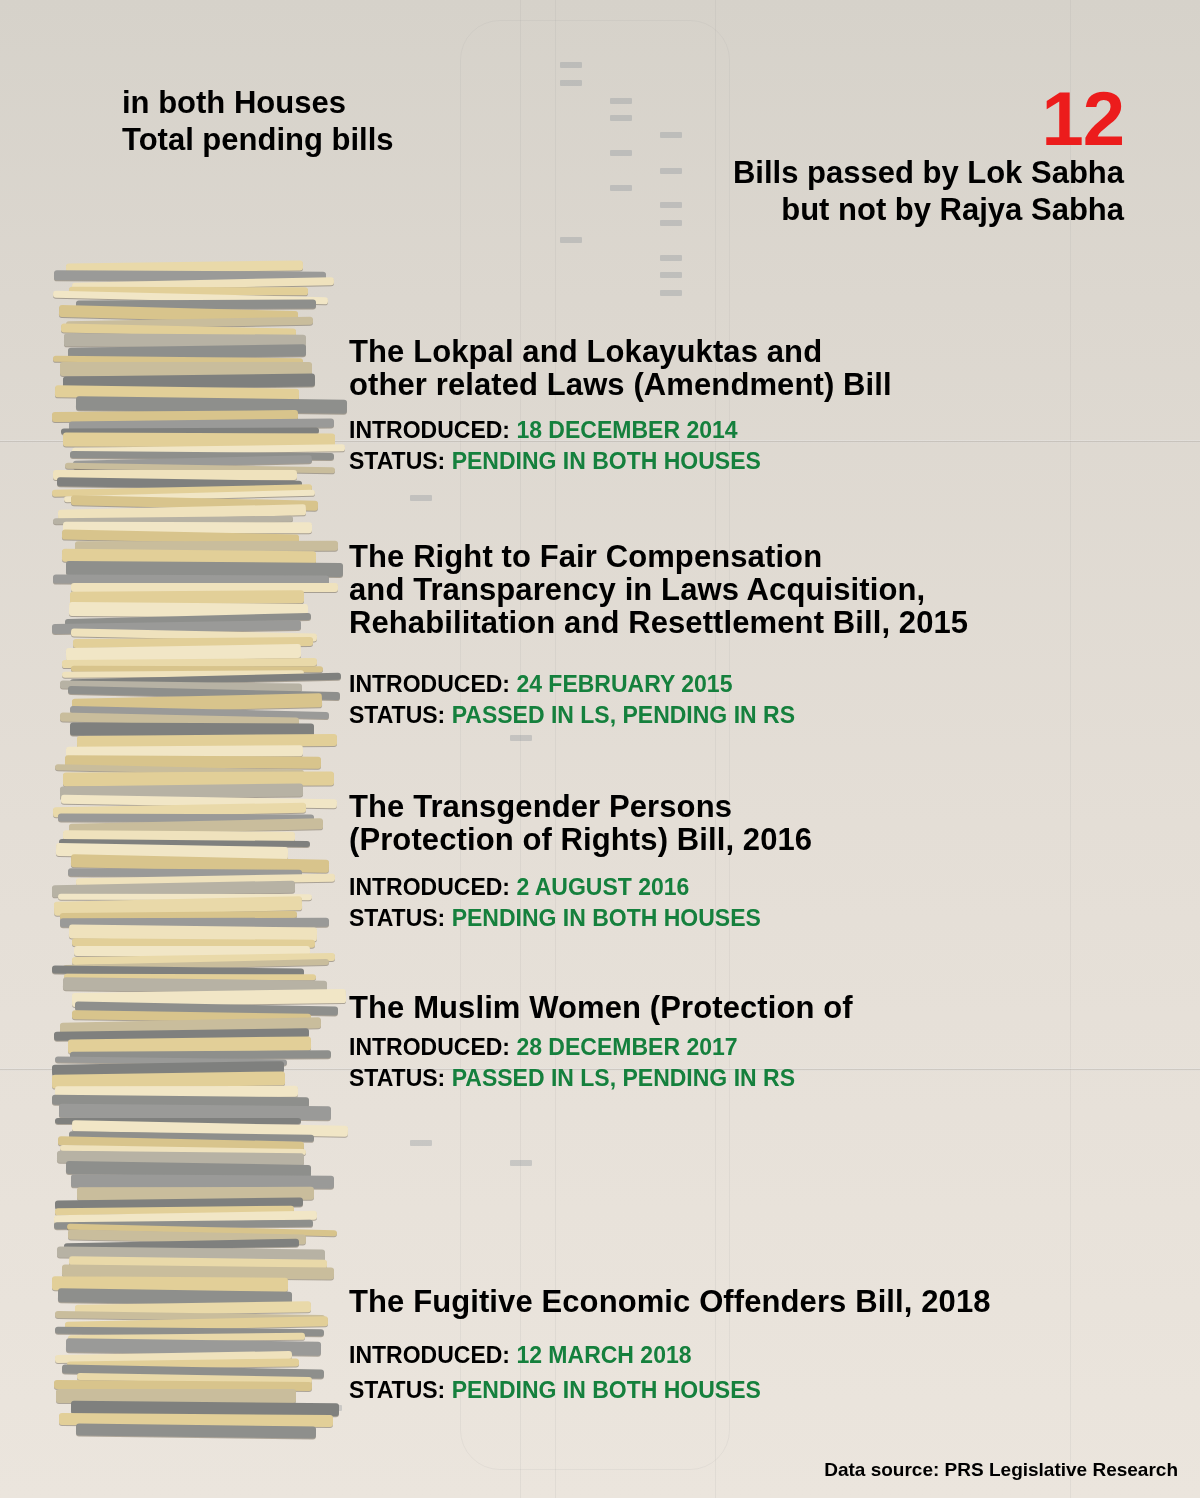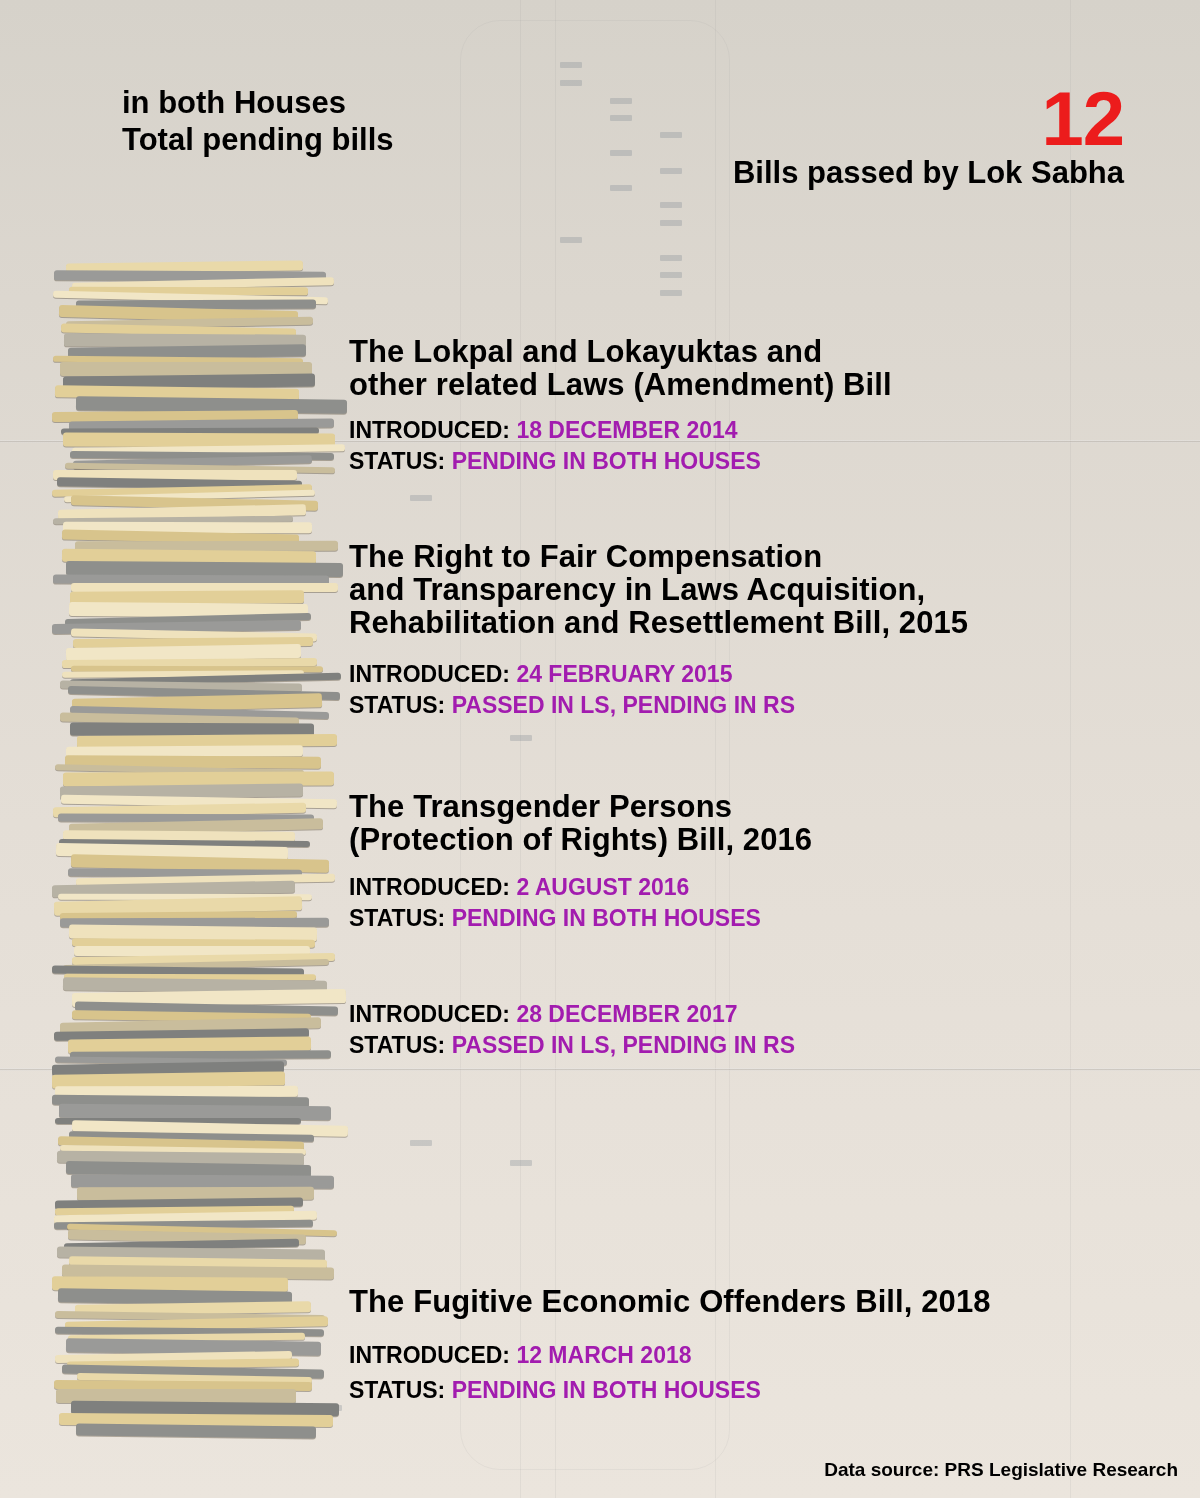--- a/index.html
+++ b/index.html
@@ -52,21 +52,21 @@
 
     
     .bill { position: absolute; left: 349px; }
     .bill .title {
       font-size: 31px; line-height: 33px; font-weight: 700; letter-spacing: 0.1px;
     }
     .bill .meta {
       font-size: 23px; line-height: 31px; font-weight: 700; margin-top: 14px;
     }
     .bill .meta .k { color: #000; }
-    .bill .meta .v { color: #a21caf; }
+    .bill .meta .v { color: #15803d; }
 
     .source {
       position: absolute; right: 22px; top: 1459px;
       font-size: 19px; font-weight: 700;
     }
   </style>
 </head>
 <body>
 
 <div class="bg-doc">
@@ -99,20 +99,21 @@
 </div>
 
 <div class="stat stat-left">
   <div class="lbl">in both Houses</div>
   <div class="lbl">Total pending bills</div>
 </div>
 
 <div class="stat stat-right">
   <div class="num">12</div>
   <div class="lbl">Bills passed by Lok Sabha</div>
+  <div class="lbl">but not by Rajya Sabha</div>
 </div>
 
 <div class="stack" id="stack">
     <div class="sheet-layer" style="top: 0px; left: 8px; width: 237px; height: 10px; background: rgb(233, 217, 169); transform: rotate(-0.77deg); box-shadow: rgba(60, 50, 30, 0.35) 0px 1px 0px;"></div>
     <div class="sheet-layer" style="top: 9px; left: -4px; width: 272px; height: 10px; background: rgb(154, 154, 152); transform: rotate(0.27deg); box-shadow: rgba(60, 50, 30, 0.35) 0px 1px 0px;"></div>
     <div class="sheet-layer" style="top: 18px; left: 14px; width: 262px; height: 8px; background: rgb(239, 226, 189); transform: rotate(-1.27deg); box-shadow: rgba(60, 50, 30, 0.35) 0px 1px 0px;"></div>
     <div class="sheet-layer" style="top: 25px; left: 11px; width: 239px; height: 8px; background: rgb(226, 207, 152); transform: rotate(0.18deg); box-shadow: rgba(60, 50, 30, 0.35) 0px 1px 0px;"></div>
     <div class="sheet-layer" style="top: 32px; left: -5px; width: 275px; height: 7px; background: rgb(241, 230, 198); transform: rotate(1.41deg); box-shadow: rgba(60, 50, 30, 0.35) 0px 1px 0px;"></div>
     <div class="sheet-layer" style="top: 38px; left: 18px; width: 240px; height: 9px; background: rgb(142, 143, 140); transform: rotate(-0.24deg); box-shadow: rgba(60, 50, 30, 0.35) 0px 1px 0px;"></div>
     <div class="sheet-layer" style="top: 46px; left: 1px; width: 239px; height: 12px; background: rgb(216, 196, 140); transform: rotate(1.46deg); box-shadow: rgba(60, 50, 30, 0.35) 0px 1px 0px;"></div>
@@ -254,39 +255,40 @@
     <div><span class="k">STATUS:</span> <span class="v">PENDING IN BOTH HOUSES</span></div>
   </div>
 </div>
 
 <div class="bill" style="top:540px">
   <div class="title">
     <div>The Right to Fair Compensation</div>
     <div>and Transparency in Laws Acquisition,</div>
     <div>Rehabilitation and Resettlement Bill, 2015</div>
   </div>
-  <div class="meta" style="margin-top:20px">
+  <div class="meta" style="margin-top:30px">
     <div><span class="k">INTRODUCED:</span> <span class="v">24 FEBRUARY 2015</span></div>
     <div><span class="k">STATUS:</span> <span class="v">PASSED IN LS, PENDING IN RS</span></div>
   </div>
 </div>
 
 <div class="bill" style="top:790px">
   <div class="title">
     <div>The Transgender Persons</div>
     <div>(Protection of Rights) Bill, 2016</div>
   </div>
   <div class="meta" style="margin-top:16px">
     <div><span class="k">INTRODUCED:</span> <span class="v">2 AUGUST 2016</span></div>
     <div><span class="k">STATUS:</span> <span class="v">PENDING IN BOTH HOUSES</span></div>
   </div>
 </div>
 
 <div class="bill" style="top:991px">
   <div class="title">
+    <div>The Muslim Women (Protection of</div>
   </div>
   <div class="meta" style="margin-top:8px">
     <div><span class="k">INTRODUCED:</span> <span class="v">28 DECEMBER 2017</span></div>
     <div><span class="k">STATUS:</span> <span class="v">PASSED IN LS, PENDING IN RS</span></div>
   </div>
 </div>
 
 <div class="bill" style="top:1285px">
   <div class="title">
     <div>The Fugitive Economic Offenders Bill, 2018</div>

